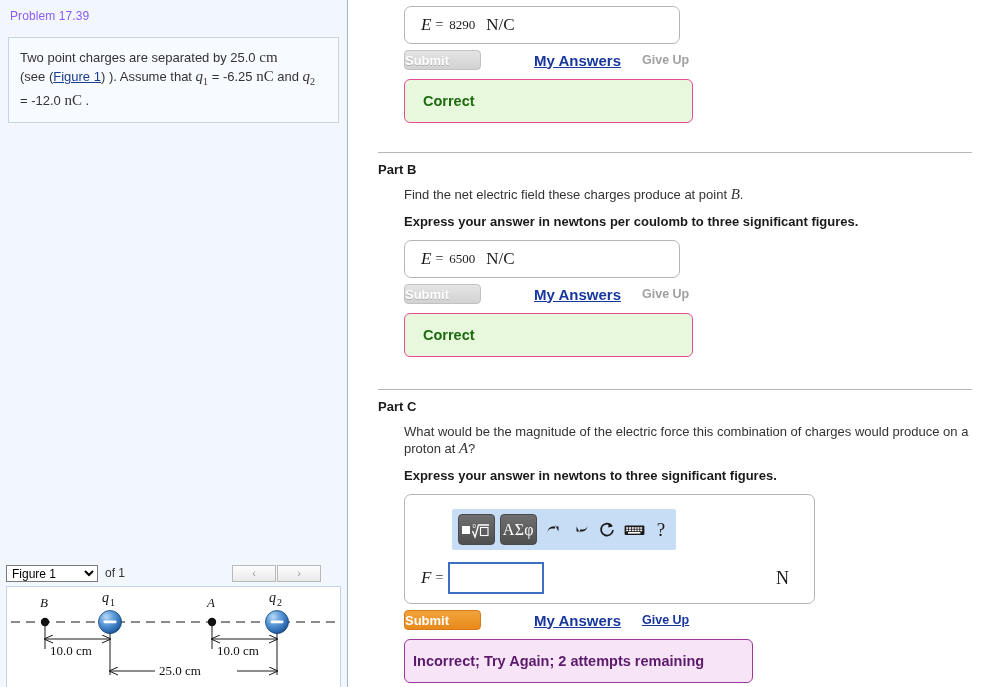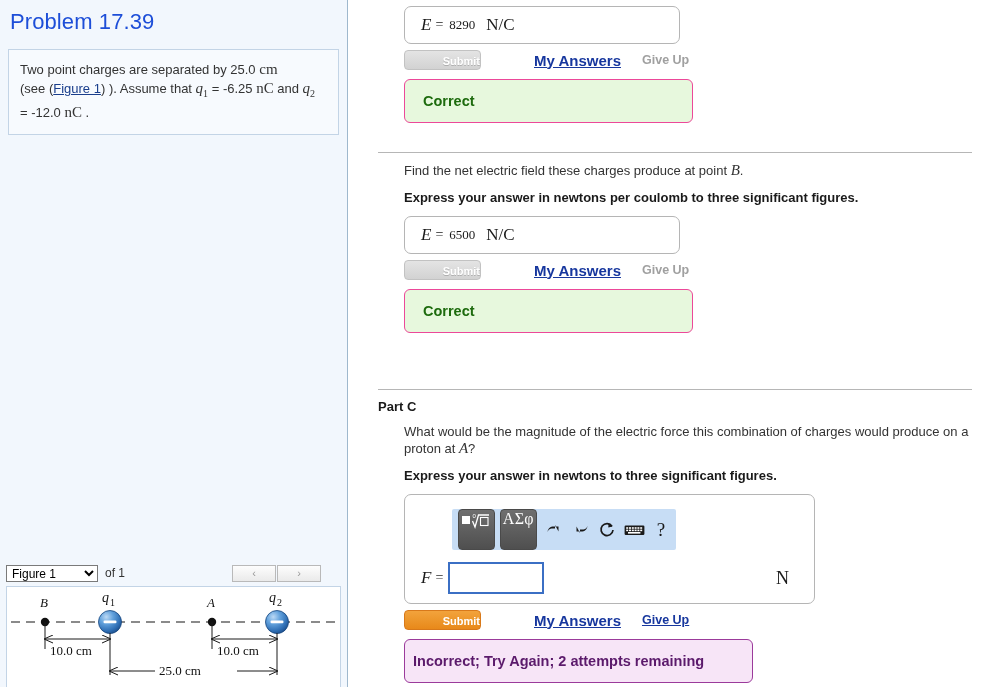--- a/index.html
+++ b/index.html
@@ -22,22 +22,22 @@
     position: absolute;
     left: 0; top: 0;
     width: 348px;
     height: 687px;
     background: #f2f7fd;
     border-right: 1px solid #9fb8cd;
     box-sizing: border-box;
   }
 
   #problem-title {
-    font-size: 22px;
-    color: #1d4ed8;
+    font-size: 12px;
+    color: #8b5cf6;
     padding: 9px 0 0 10px;
     font-weight: normal;
     letter-spacing: .1px;
   }
 
   #problem-statement-box {
     margin: 14px 8px 0 8px;
     border: 1px solid #c3d4e6;
     background: #f7fafe;
     padding: 10px 11px 12px 11px;
@@ -214,29 +214,28 @@
   .action-row {
     margin-top: 6px;
     display: flex;
     align-items: center;
     height: 20px;
   }
   .submit-btn {
     width: 77px;
     height: 20px;
     border-radius: 4px;
-    font-size: 11px;
+    font-size: 13px;
     font-weight: bold;
     color: #ffffff;
-    text-align: right;
+    text-align: left;
     line-height: 20px;
     box-sizing: border-box;
     cursor: pointer;
     font-family: "Liberation Sans", sans-serif;
-    padding-left: 16px;
   }
   .submit-disabled {
     background: linear-gradient(#e4e4e4, #d2d2d2);
     border: 1px solid #c2c2c2;
     color: #ffffff;
     text-shadow: 0 1px 0 rgba(150,150,150,.6);
   }
   .submit-active {
     background: linear-gradient(#f2a33c, #e8891a);
     border: 1px solid #d8791a;
@@ -303,26 +302,27 @@
     height: 41px;
     background: #c7ddf5;
     border-radius: 2px;
     display: flex;
     align-items: center;
     padding-left: 6px;
     box-sizing: border-box;
   }
   .tb-btn {
     width: 40px;
-    height: 41px;
+    height: 31px;
     background: linear-gradient(#6f6f6f, #4f4f4f);
     border: 1px solid #4a4a4a;
     border-radius: 4px;
     margin-right: 5px;
     display: flex;
+    align-items: center;
     justify-content: center;
     color: #ffffff;
     cursor: pointer;
     box-sizing: border-box;
   }
   .tb-icon {
     width: 26px;
     height: 31px;
     margin-right: 3px;
     display: flex;
@@ -470,20 +470,21 @@
         <span class="link-giveup giveup-disabled">Give Up</span>
       </div>
       <div class="feedback fb-correct">
         <span>Correct</span>
       </div>
     </div>
   </div>
 
   <div class="part-block" style="top:152px;">
     <div class="hrule"></div>
+    <div class="part-label">Part B</div>
     <div class="part-body">
       <div class="qtext">
         <span>Find the net electric field these charges produce at point </span><span class="mvar">B</span><span>.</span>
       </div>
       <div class="qinstr">Express your answer in newtons per coulomb to three significant figures.</div>
       <div class="answer-box">
         <span class="ans-lhs">E</span>
         <span class="ans-eq">=</span>
         <span class="ans-val">6500</span>
         <span class="ans-unit">N/C</span>

